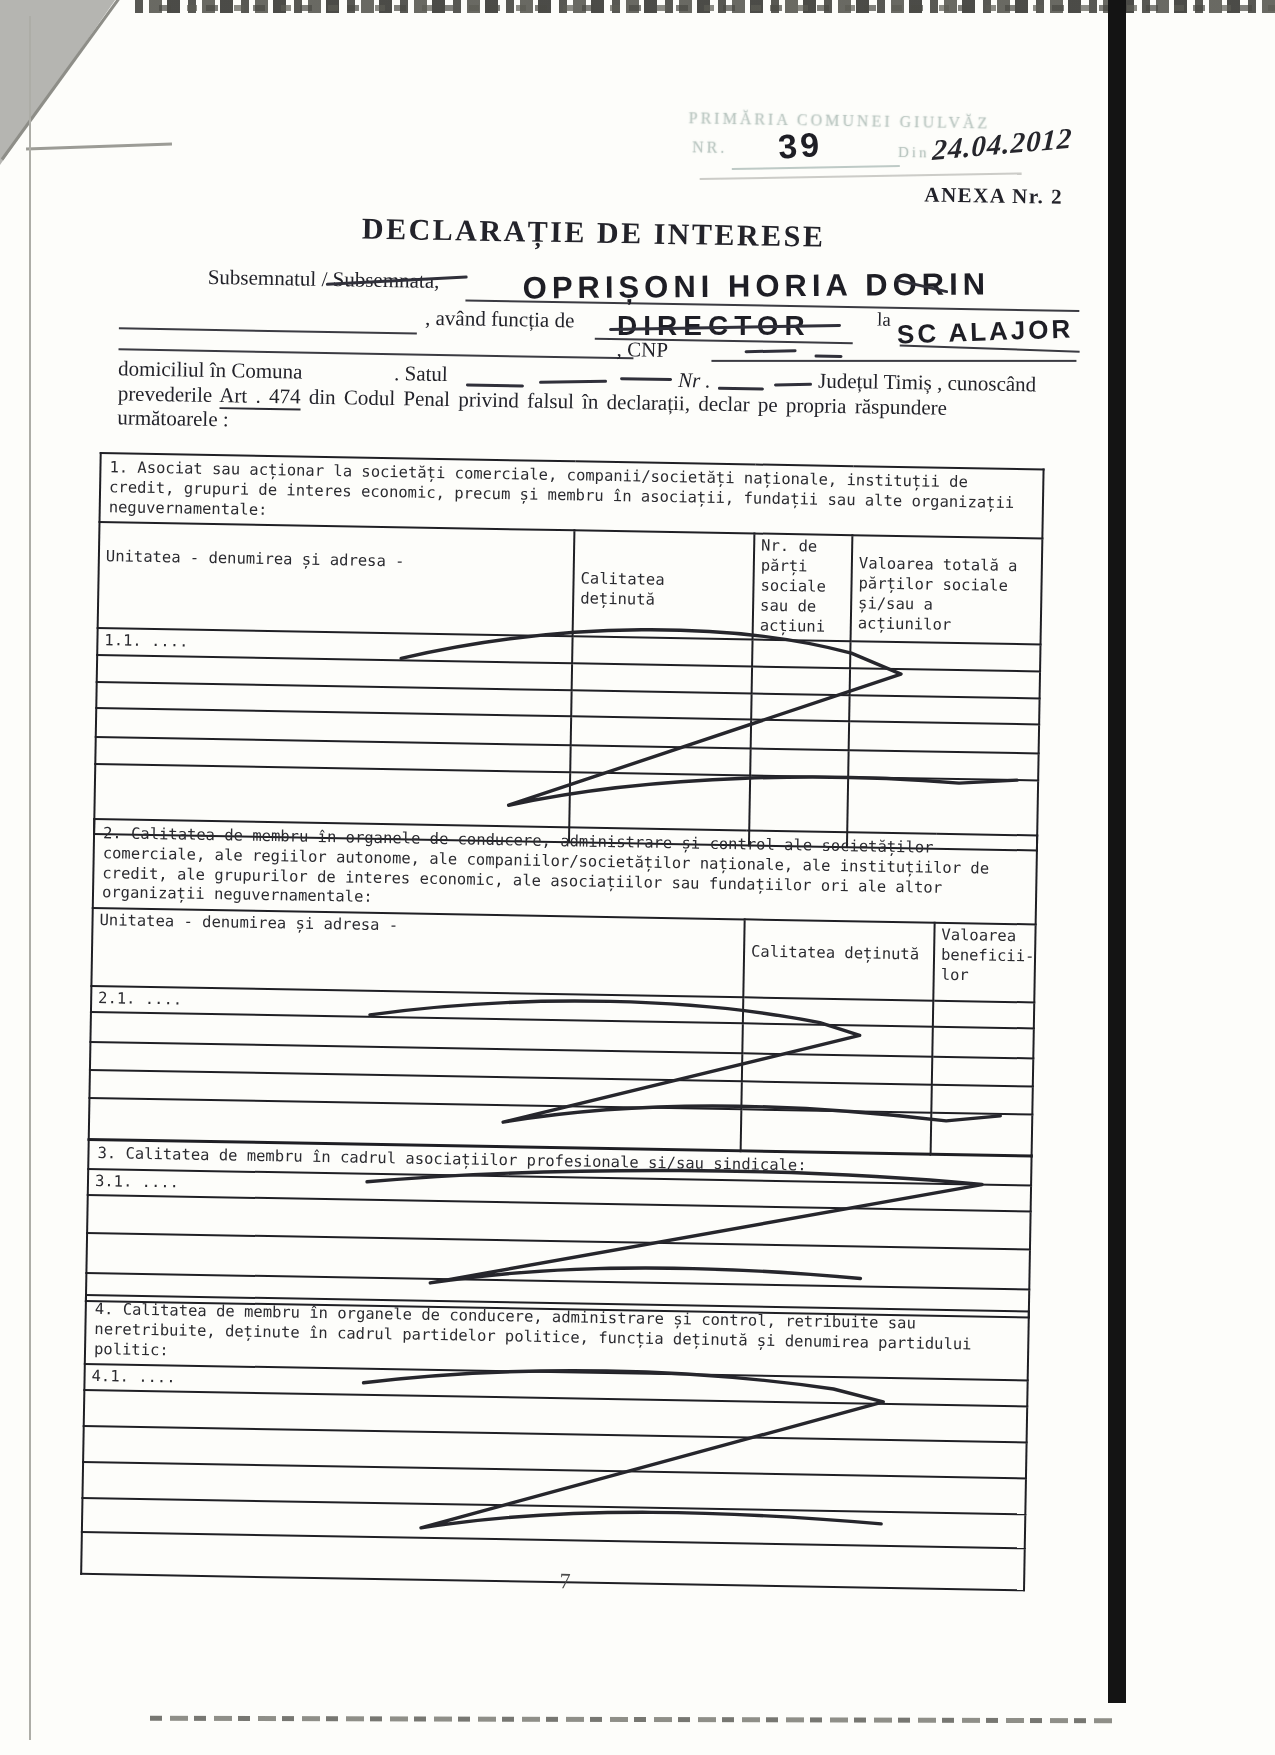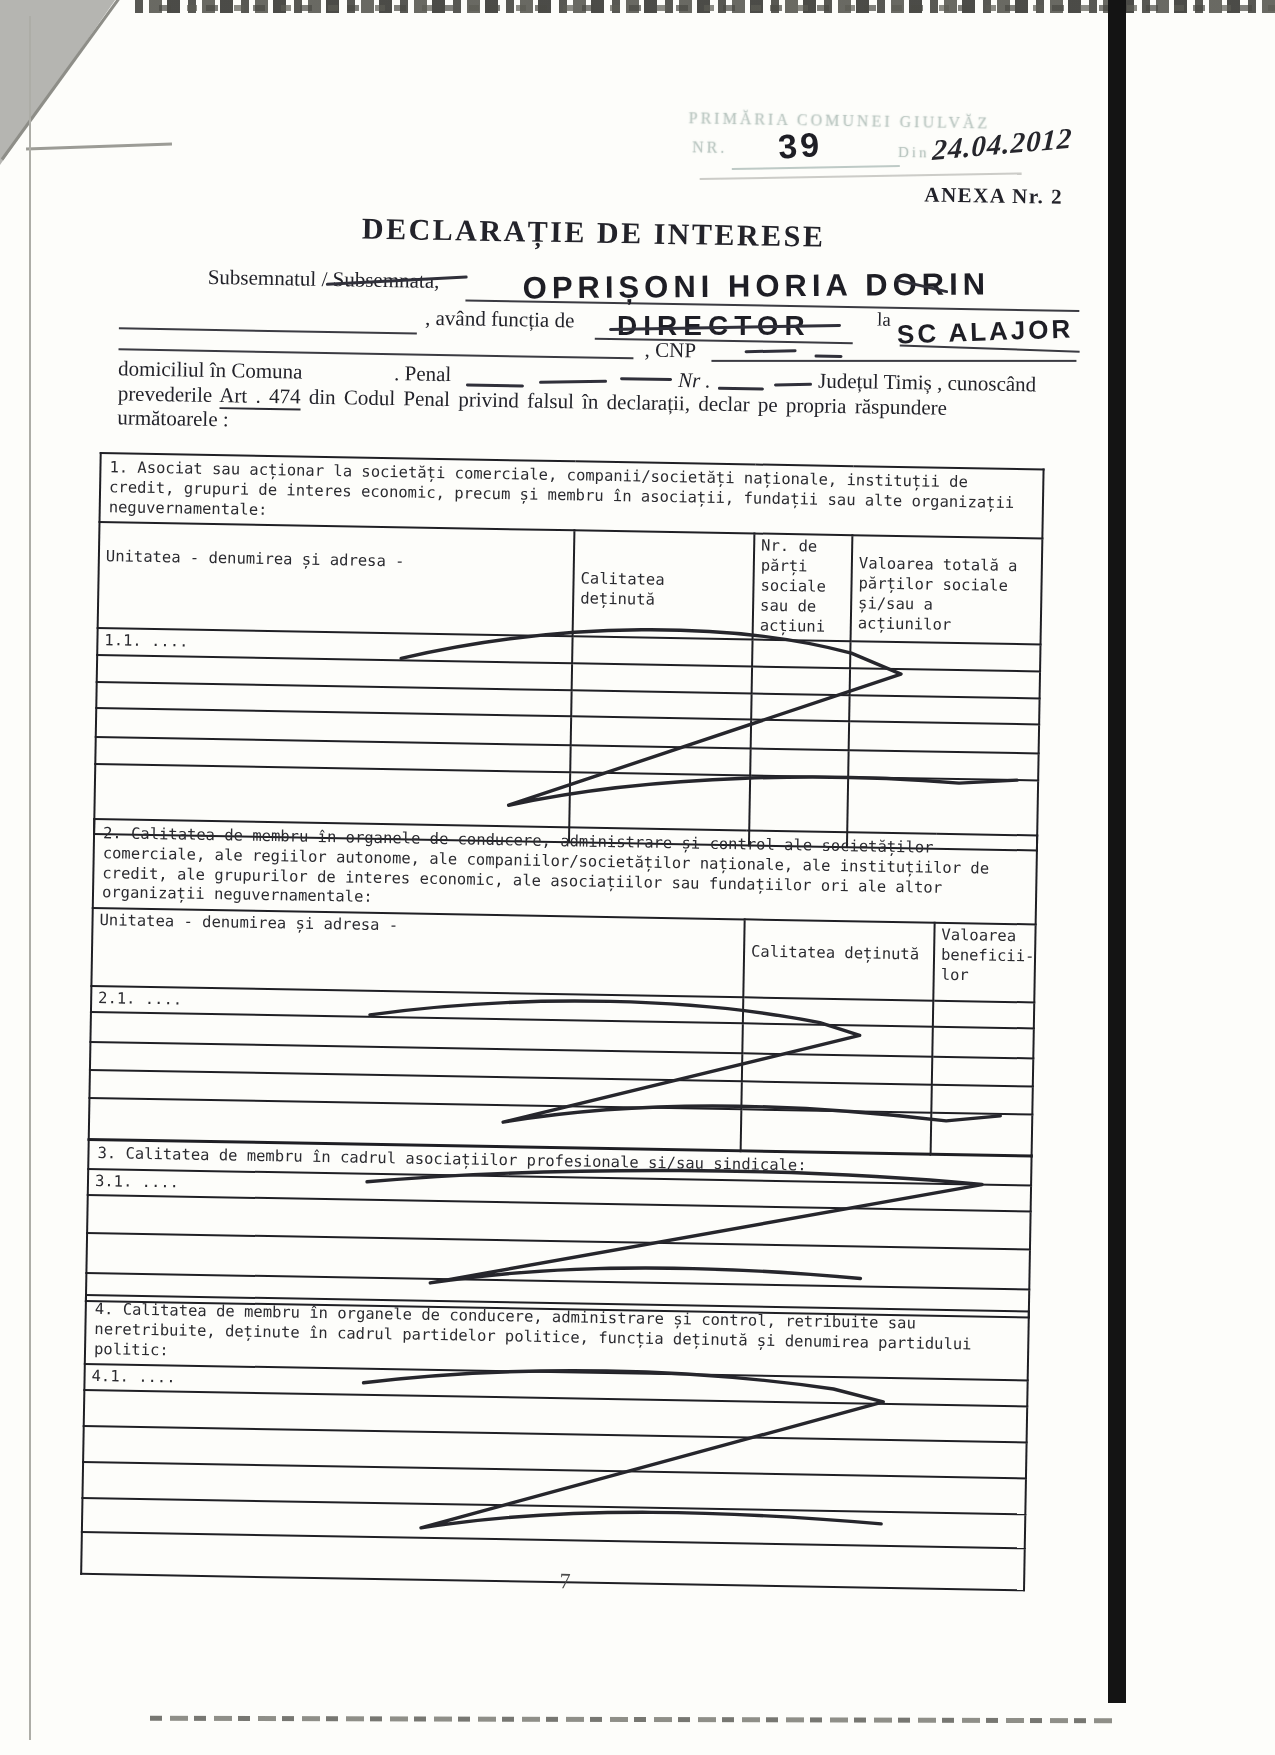--- a/index.html
+++ b/index.html
@@ -65,27 +65,27 @@
     <div class="uline" style="left:122px;top:327px;width:298px;"></div>
     <div class="abs serif" style="left:428px;top:300px;font-size:21px;">, având funcția de</div>
     <div class="uline" style="left:598px;top:329px;width:258px;"></div>
     <div class="abs hand" style="left:620px;top:299px;font-size:28px;letter-spacing:6px;transform:rotate(-1deg);">DIRECTOR</div>
     <div class="dash" style="left:612px;top:315px;width:232px;transform:rotate(-2deg);"></div>
     <div class="abs serif" style="left:880px;top:295px;font-size:19px;">la</div>
     <div class="uline" style="left:903px;top:332px;width:180px;transform:rotate(1deg);"></div>
     <div class="abs hand" style="left:900px;top:301px;font-size:26px;letter-spacing:3px;transform:rotate(-3deg);">SC ALAJOR</div>
 
     <div class="uline" style="left:122px;top:348px;width:515px;"></div>
-    <div class="abs serif" style="left:648px;top:328px;font-size:21px;text-align:center;">, CNP</div>
+    <div class="abs serif" style="left:620px;top:328px;font-size:21px;text-align:center;">, CNP</div>
     <div class="uline" style="left:715px;top:346px;width:365px;transform:rotate(-1deg);"></div>
     <div class="dash" style="left:748px;top:338px;width:52px;transform:rotate(-2deg);"></div>
     <div class="dash" style="left:818px;top:342px;width:28px;"></div>
 
     <div class="abs serif" style="left:122px;top:356px;font-size:21px;">domiciliul în Comuna</div>
-    <div class="abs serif" style="left:398px;top:356px;font-size:21px;">. Penal</div>
+    <div class="abs serif" style="left:398px;top:356px;font-size:21px;">. Satul</div>
     <div class="dash" style="left:470px;top:377px;width:58px;"></div>
     <div class="dash" style="left:543px;top:372px;width:68px;transform:rotate(-2deg);"></div>
     <div class="dash" style="left:624px;top:368px;width:52px;"></div>
     <div class="abs serif" style="left:682px;top:358px;font-size:21px;font-style:italic;">Nr .</div>
     <div class="dash" style="left:722px;top:376px;width:46px;"></div>
     <div class="dash" style="left:778px;top:371px;width:38px;transform:rotate(-2deg);"></div>
     <div class="abs serif" style="left:822px;top:356px;font-size:21px;">Județul Timiș , cunoscând</div>
 
     <div class="abs serif" style="left:122px;top:381px;width:960px;font-size:21px;word-spacing:3px;"><span>prevederile </span><span style="border-bottom:2px solid #2b2b33;">Art . 474</span><span> din Codul Penal privind falsul în declarații, declar pe propria răspundere</span></div>
     <div class="abs serif" style="left:122px;top:405px;font-size:21px;">următoarele :</div>

